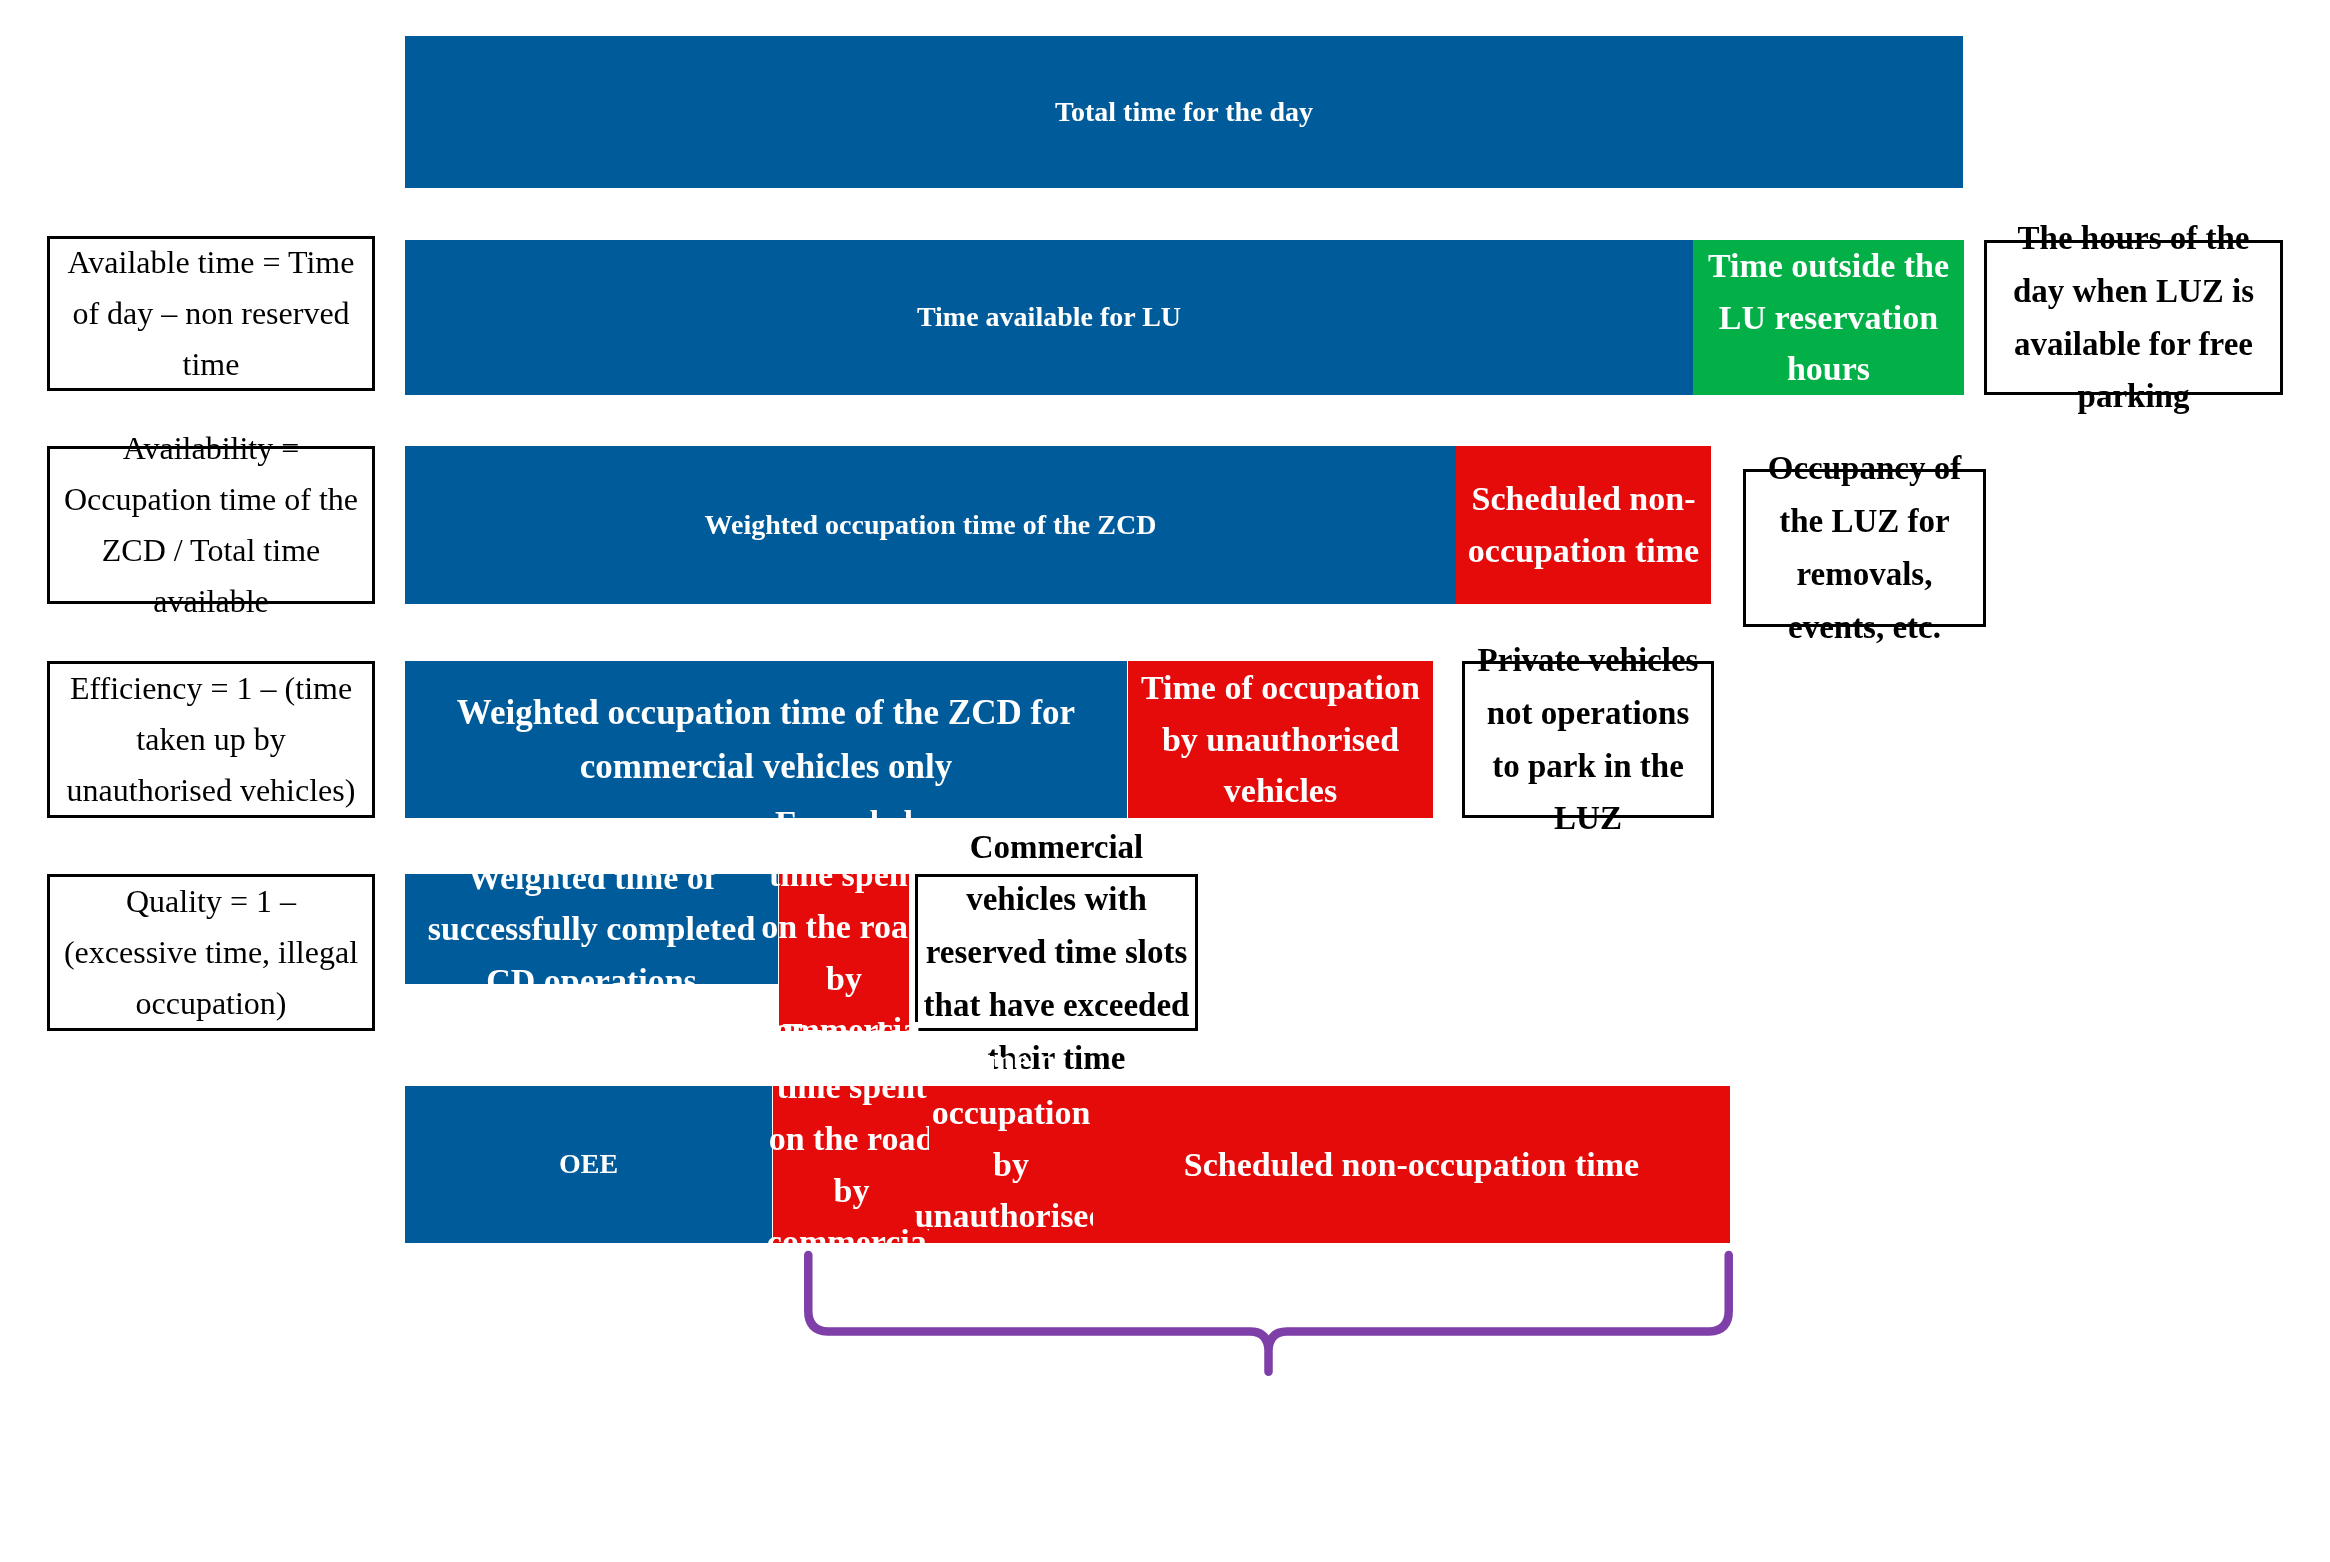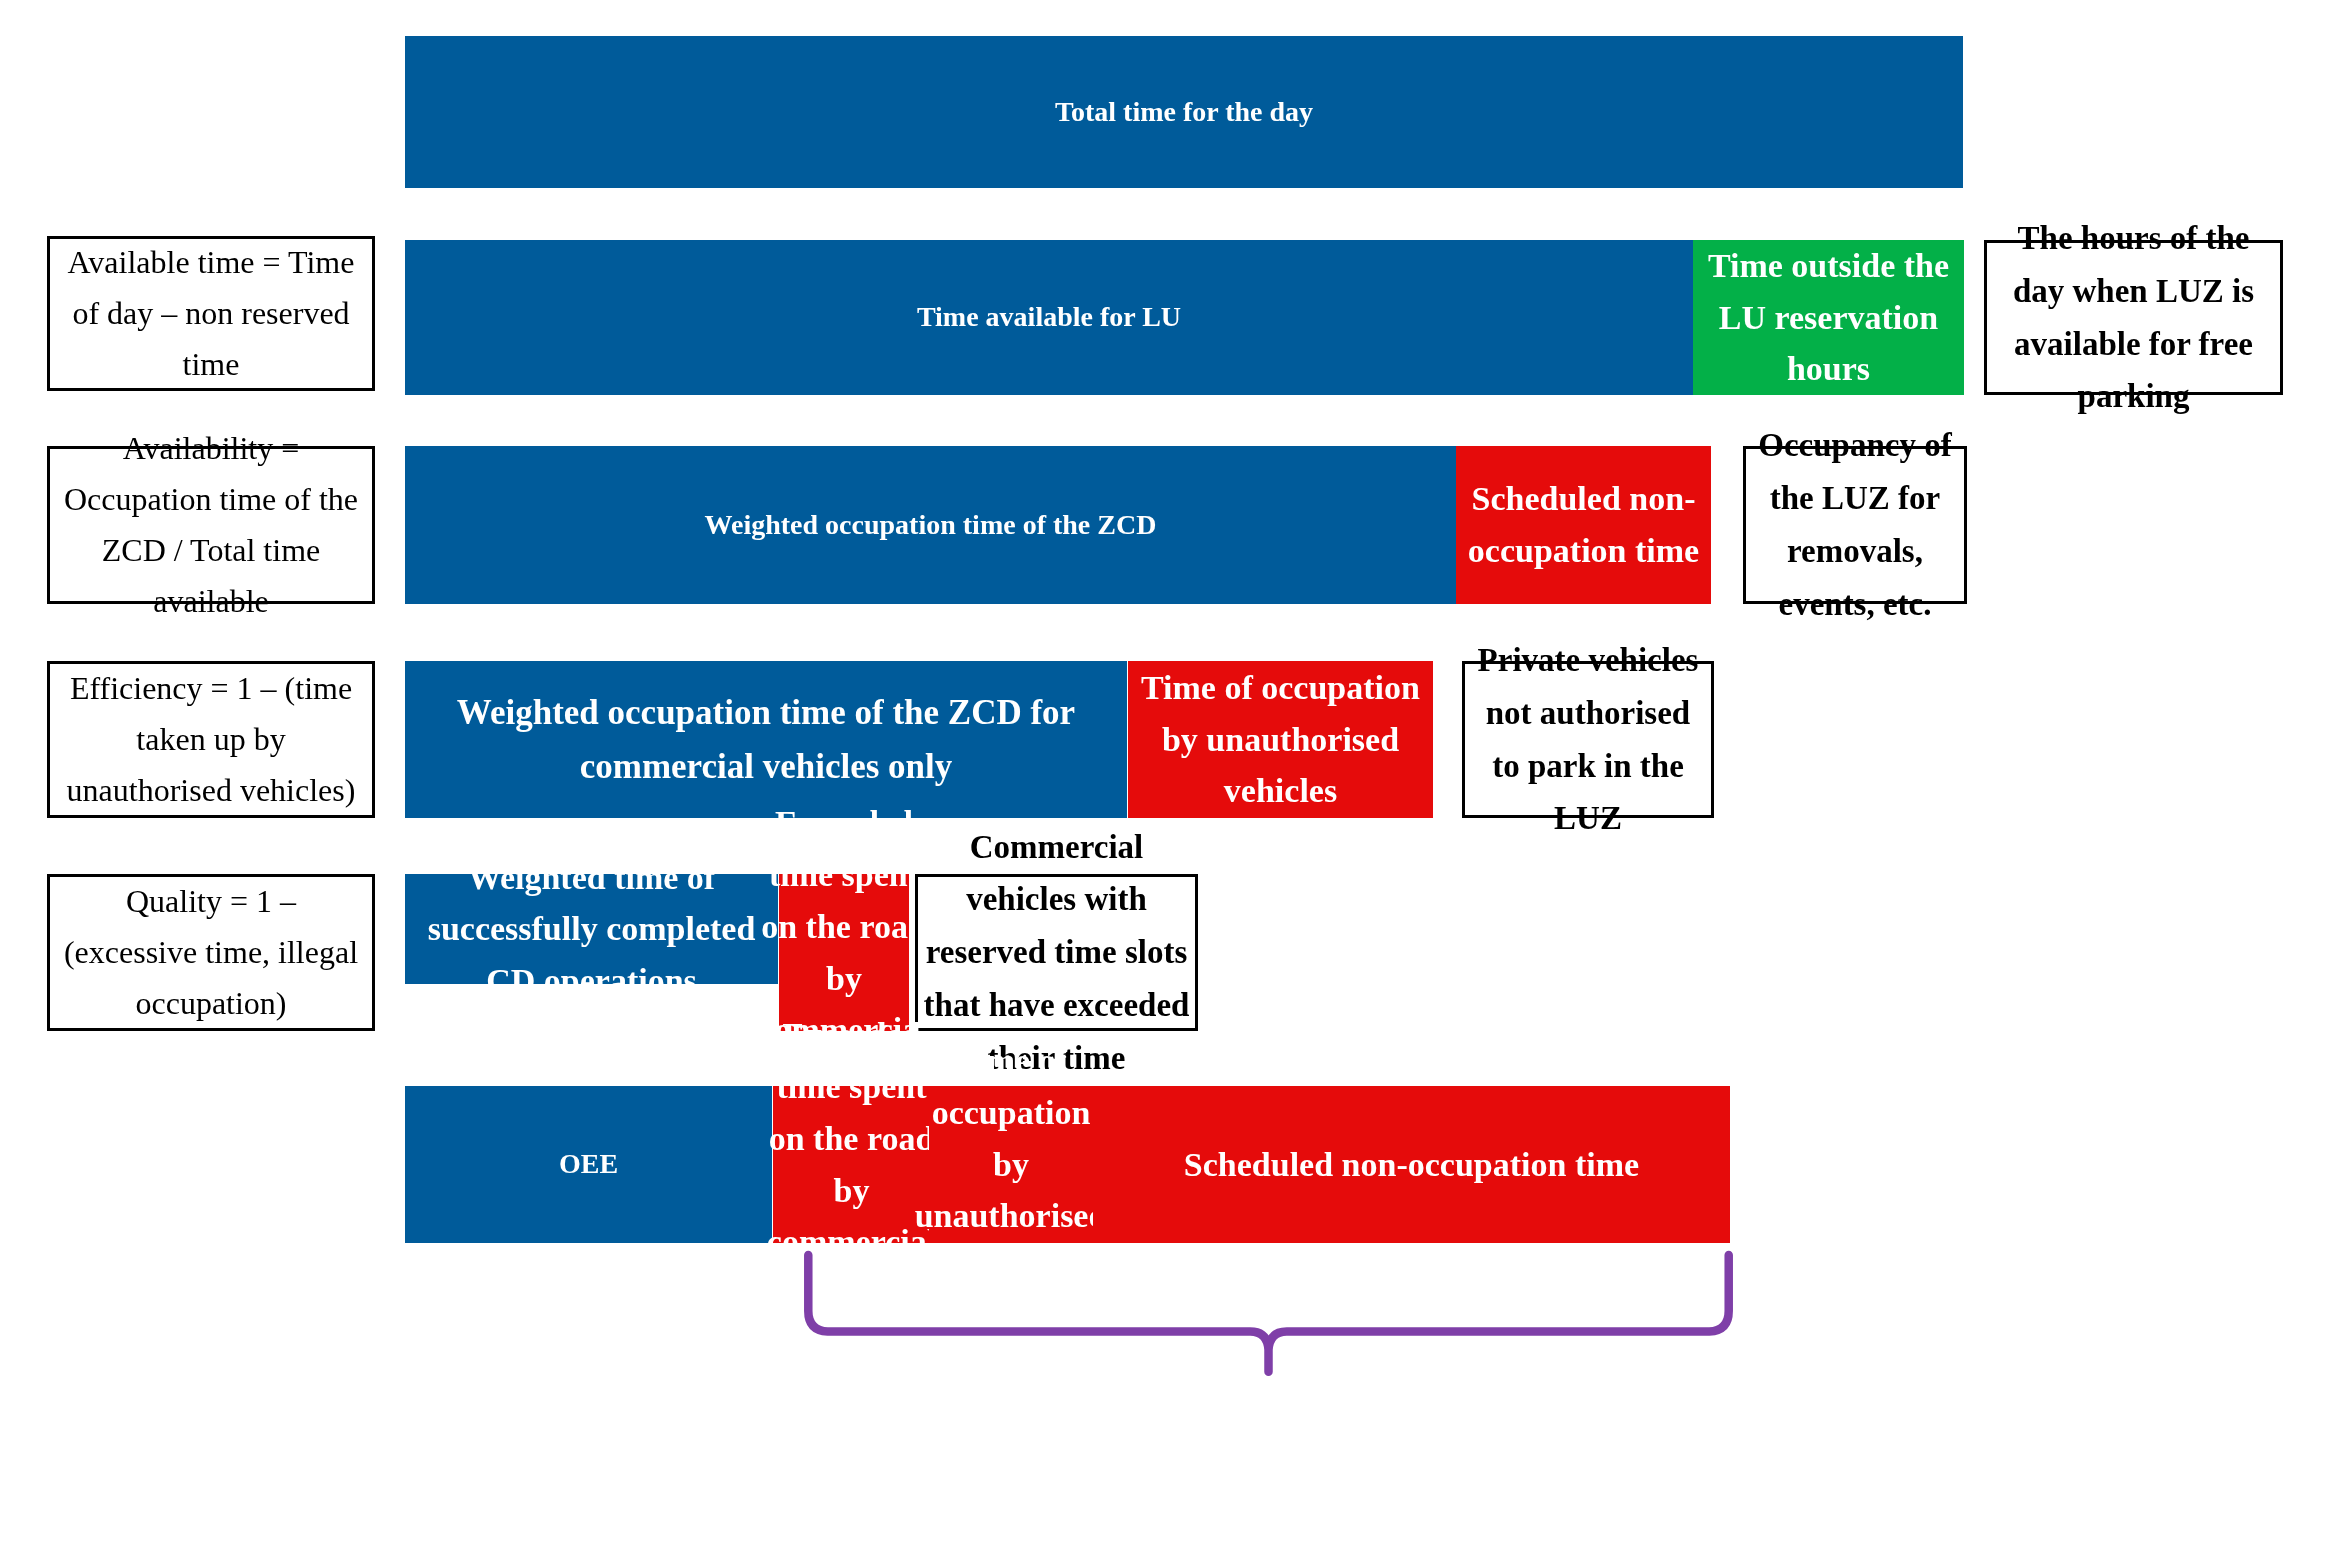--- a/index.html
+++ b/index.html
@@ -70,29 +70,29 @@
   <div class="abs seg green f-56" style="left:1693px; top:240px; width:271px; height:155px; padding:0 11px;">Time outside the LU reservation hours</div>
 
   <div class="abs box bold f-54" style="left:1984px; top:240px; width:299px; height:155px; padding:0 7.3px;">The hours of the day when LUZ is available for free parking</div>
 
   <div class="abs box plain f-52" style="left:47px; top:446px; width:328px; height:158px; padding:0 8.5px;">Availability = Occupation time of the ZCD / Total time available</div>
 
   <div class="abs seg blue f-60" style="left:405px; top:446px; width:1051px; height:158px;">Weighted occupation time of the ZCD</div>
 
   <div class="abs seg red f-56" style="left:1456px; top:446px; width:255px; height:158px; padding:0 9.7px;">Scheduled non-occupation time</div>
 
-  <div class="abs box bold f-54" style="left:1743px; top:446px; width:224px; height:158px; padding:0 6px;">Occupancy of the LUZ for removals, events, etc.</div>
+  <div class="abs box bold f-54" style="left:1743px; top:469px; width:243px; height:158px; padding:0 6px;">Occupancy of the LUZ for removals, events, etc.</div>
 
   <div class="abs box plain f-52" style="left:47px; top:661px; width:328px; height:157px; padding:0 1.2px;">Efficiency = 1 – (time taken up by unauthorised vehicles)</div>
 
   <div class="abs seg blue f-58" style="left:405px; top:661px; width:722px; height:157px; font-size:35px; padding:0 24px;">Weighted occupation time of the ZCD for commercial vehicles only</div>
 
   <div class="abs seg red f-56" style="left:1128px; top:661px; width:305px; height:157px; padding:0 12px;">Time of occupation by unauthorised vehicles</div>
 
-  <div class="abs box bold f-54" style="left:1462px; top:661px; width:252px; height:157px; padding:0 6px;">Private vehicles not authorised to park in the LUZ</div>
+  <div class="abs box bold f-54" style="left:1462px; top:661px; width:252px; height:157px; padding:0 6px;">Private vehicles not operations to park in the LUZ</div>
 
   <div class="abs box plain f-52" style="left:47px; top:874px; width:328px; height:157px; padding:0 8.5px;">Quality = 1 – (excessive time, illegal occupation)</div>
 
   <div class="abs seg blue f-56" style="left:405px; top:874px; width:373px; height:110px; padding:0 13.4px;">Weighted time of successfully completed CD operations</div>
 
   <div class="abs seg red f-56" style="left:779px; top:874px; width:130px; height:157px; padding:0 3.6px;">Exceeded time spent on the road by commercial vehicles</div>
 
   <div class="abs box bold f-54" style="left:915px; top:874px; width:283px; height:157px; padding:0 4.9px;">Commercial vehicles with reserved time slots that have exceeded their time</div>
 
 

